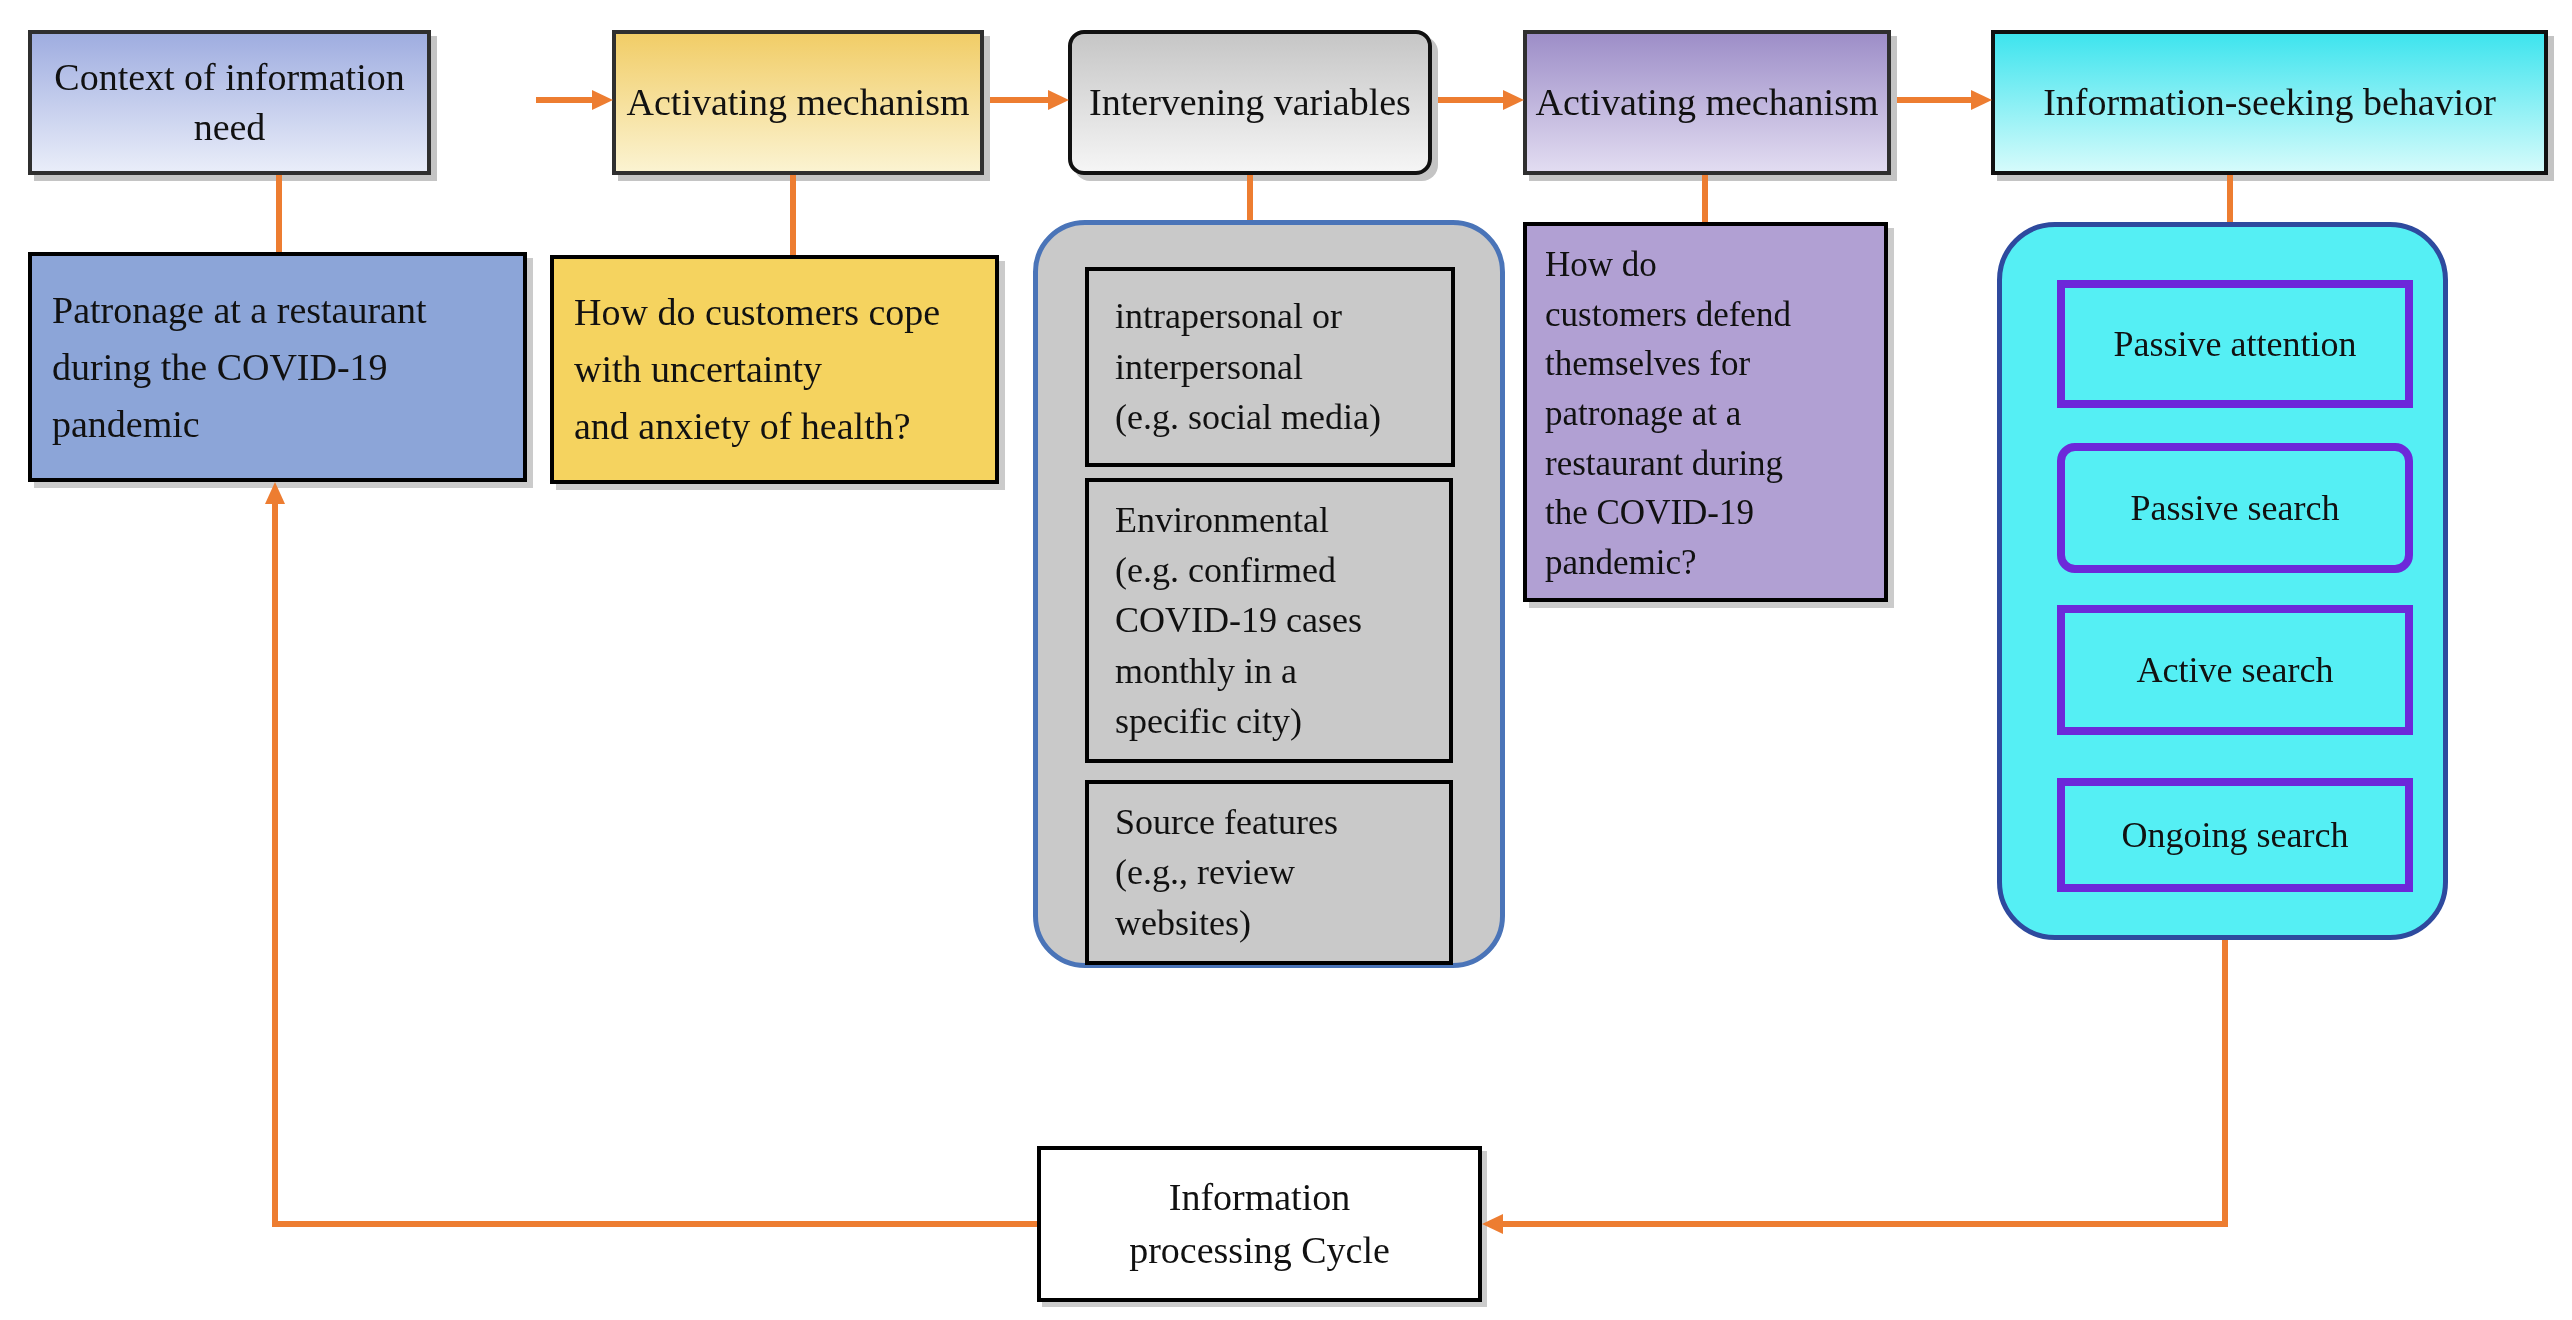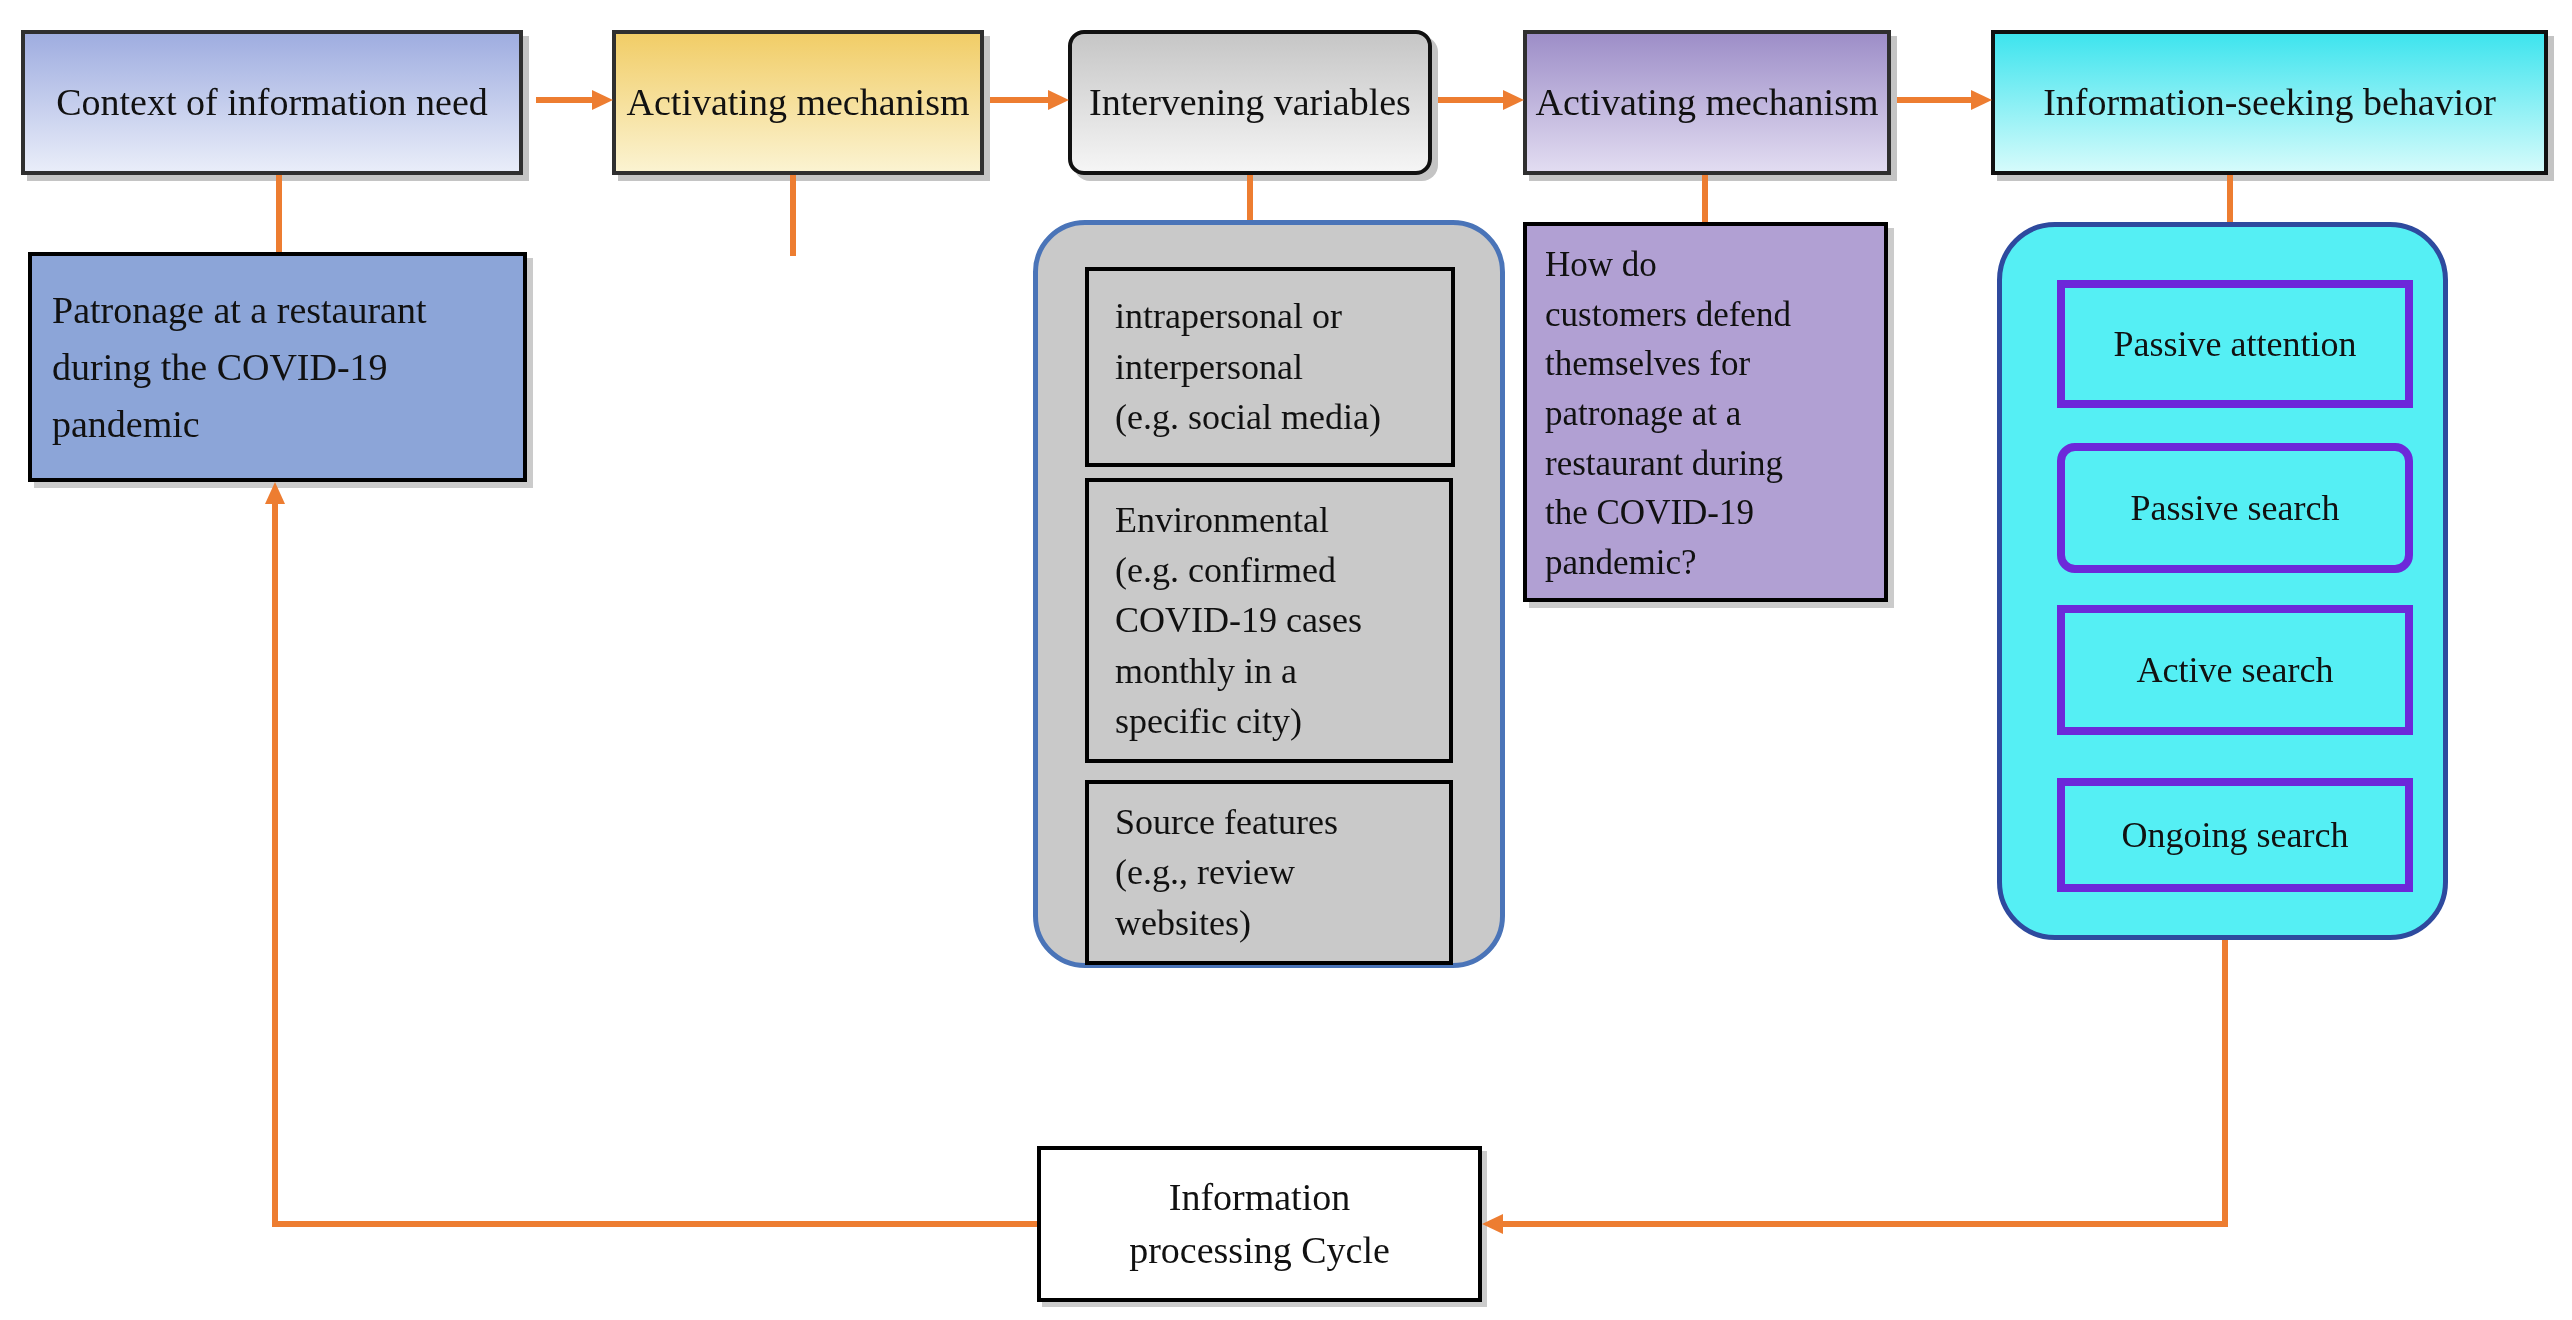--- a/index.html
+++ b/index.html
@@ -41,21 +41,21 @@
   .head{position:absolute;width:0;height:0;}
   .head-right{border-top:10px solid transparent;border-bottom:10px solid transparent;border-left:21px solid var(--arrow,#ED7D31);}
   .head-left {border-top:10px solid transparent;border-bottom:10px solid transparent;border-right:21px solid var(--arrow,#ED7D31);}
   .head-up   {border-left:10px solid transparent;border-right:10px solid transparent;border-bottom:22px solid var(--arrow,#ED7D31);}
 </style>
 </head>
 <body>
 
 <div class="canvas">
 
-  <div class="node tb tb-context" style="left:21px;top:30px;width:502px;height:145px;">
+  <div class="node tb tb-context" style="left:28px;top:30px;width:403px;height:145px;justify-content:flex-end;">
     <span class="txt">Context of information need</span>
   </div>
   <div class="node tb tb-yellow" style="left:612px;top:30px;width:372px;height:145px;">
     <span class="txt">Activating mechanism</span>
   </div>
   <div class="node tb tb-gray" style="left:1068px;top:30px;width:364px;height:145px;border-radius:16px;">
     <span class="txt">Intervening variables</span>
   </div>
   <div class="node tb tb-purple" style="left:1523px;top:30px;width:368px;height:145px;">
     <span class="txt">Activating mechanism</span>
@@ -79,20 +79,25 @@
   <div class="vline" style="left:276px;top:175px;height:78px;"></div>
   <div class="vline" style="left:790px;top:175px;height:81px;"></div>
   <div class="vline" style="left:1247px;top:175px;height:46px;"></div>
   <div class="vline" style="left:1702px;top:175px;height:48px;"></div>
   <div class="vline" style="left:2227px;top:175px;height:48px;"></div>
 
   <div class="node db db-blue" style="left:28px;top:252px;width:499px;height:230px;">
     <span class="txt">Patronage at a restaurant during the COVID-19 pandemic</span>
   </div>
 
+  <div class="node db db-gold" style="left:550px;top:255px;width:449px;height:229px;">
+    <span class="txt">How do customers cope
+with uncertainty
+and anxiety of health?</span>
+  </div>
 
   <div class="grp grp-gray" style="left:1033px;top:220px;width:472px;height:748px;">
     <div class="item item-gray" style="left:47px;top:42px;width:370px;height:200px;">
       <span class="txt">intrapersonal or
 interpersonal
 (e.g. social media)</span>
     </div>
     <div class="item item-gray" style="left:47px;top:253px;width:368px;height:285px;">
       <span class="txt">Environmental
 (e.g. confirmed

